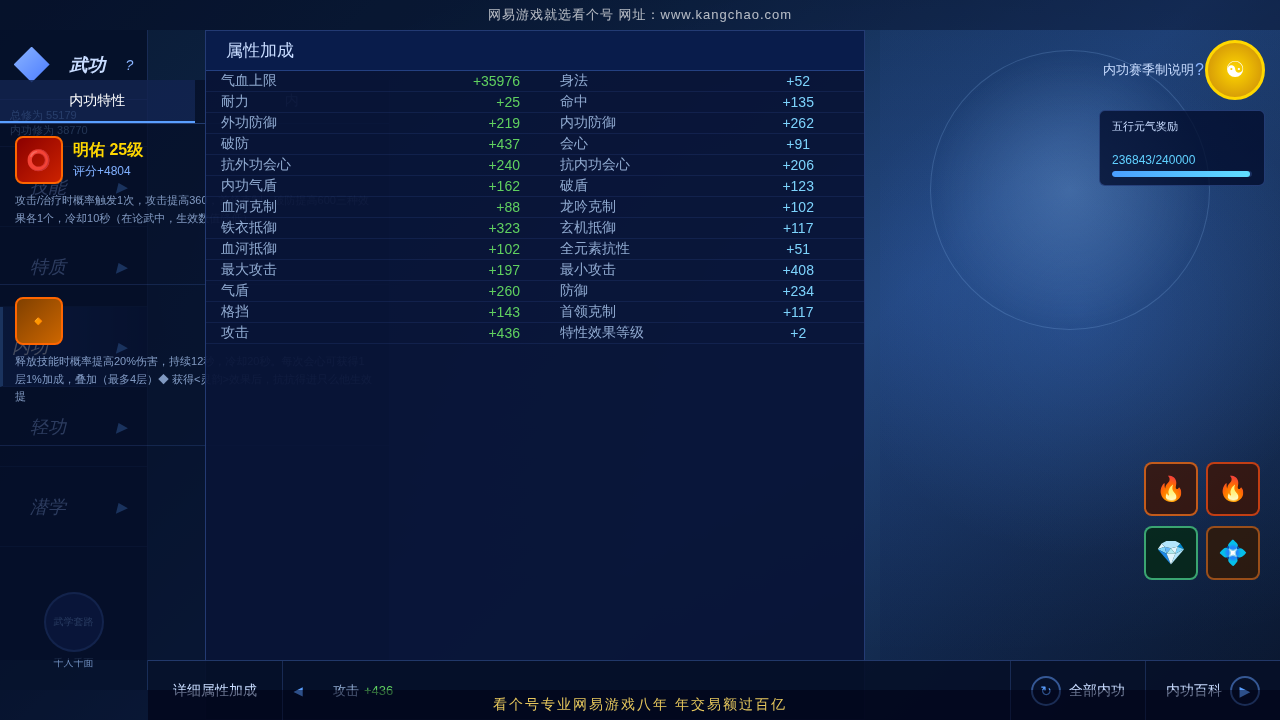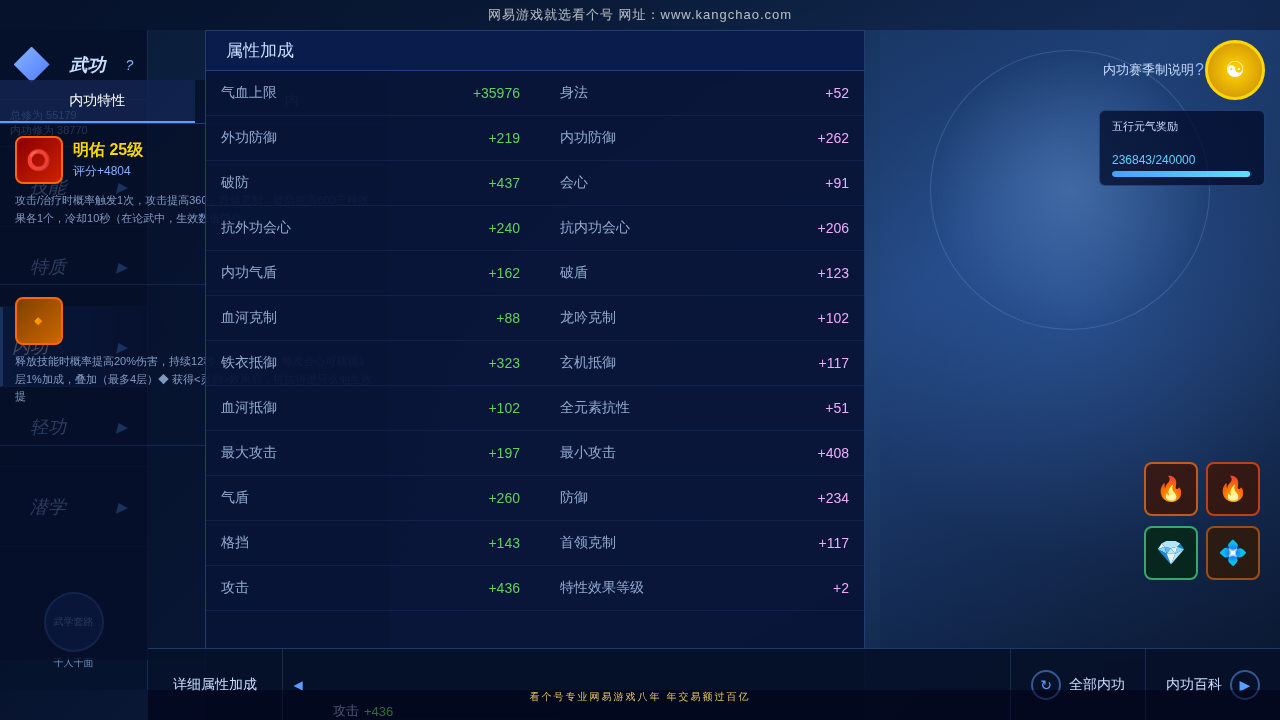--- a/index.html
+++ b/index.html
@@ -42,23 +42,24 @@
     }
 
     
     .watermark-bottom {
       position: absolute;
       bottom: 0;
       left: 0;
       right: 0;
       height: 30px;
       display: flex;
+      align-items: center;
       justify-content: center;
       color: rgba(255,220,100,0.9);
-      font-size: 10px;
+      font-size: 14px;
       background: rgba(0,0,20,0.5);
       z-index: 100;
       letter-spacing: 2px;
     }
 
     
     .left-nav {
       position: absolute;
       left: 0;
       top: 30px;
@@ -222,42 +223,42 @@
     }
 
     .attr-table {
       width: 100%;
       border-collapse: collapse;
     }
     .attr-table tr {
       border-bottom: 1px solid rgba(100,150,255,0.1);
     }
     .attr-table td {
-      padding: 13px 15px;
+      padding: 1px 15px;
       font-size: 14px;
       color: #b0c8f0;
     }
     .attr-table td.attr-name {
       width: 30%;
       color: #90aad0;
     }
     .attr-table td.attr-val {
       width: 20%;
       color: #60d060;
       text-align: right;
     }
     .attr-table td.attr-name2 {
       width: 30%;
       color: #90aad0;
       padding-left: 25px;
     }
     .attr-table td.attr-val2 {
       width: 20%;
-      color: #f0abfc;
-      text-align: right;
+      color: #7dd3fc;
+      text-align: center;
     }
 
     
     .char-area {
       position: absolute;
       top: 30px;
       right: 0;
       width: 400px;
       bottom: 60px;
       overflow: hidden;
@@ -365,25 +366,25 @@
       display: flex;
       gap: 8px;
     }
 
     
     .bottom-bar {
       position: absolute;
       bottom: 0;
       left: 148px;
       right: 0;
-      height: 72px;
+      height: 60px;
       background: rgba(5,15,40,0.9);
       border-top: 1px solid rgba(100,150,255,0.3);
       display: flex;
-      align-items: flex-end;
+      align-items: center;
       z-index: 60;
     }
 
     .detail-btn {
       flex: 0 0 auto;
       padding: 0 25px;
       height: 100%;
       display: flex;
       align-items: center;
       gap: 8px;
@@ -552,20 +553,26 @@
   </div>
   <table class="attr-table">
     <tbody id="attr-tbody">
         <tr>
     <td class="attr-name">气血上限</td>
     <td class="attr-val">+35976</td>
     <td class="attr-name2">身法</td>
     <td class="attr-val2">+52</td>
   </tr>
         <tr>
+    <td class="attr-name">耐力</td>
+    <td class="attr-val">+25</td>
+    <td class="attr-name2">命中</td>
+    <td class="attr-val2">+135</td>
+  </tr>
+        <tr>
     <td class="attr-name">外功防御</td>
     <td class="attr-val">+219</td>
     <td class="attr-name2">内功防御</td>
     <td class="attr-val2">+262</td>
   </tr>
         <tr>
     <td class="attr-name">破防</td>
     <td class="attr-val">+437</td>
     <td class="attr-name2">会心</td>
     <td class="attr-val2">+91</td>

